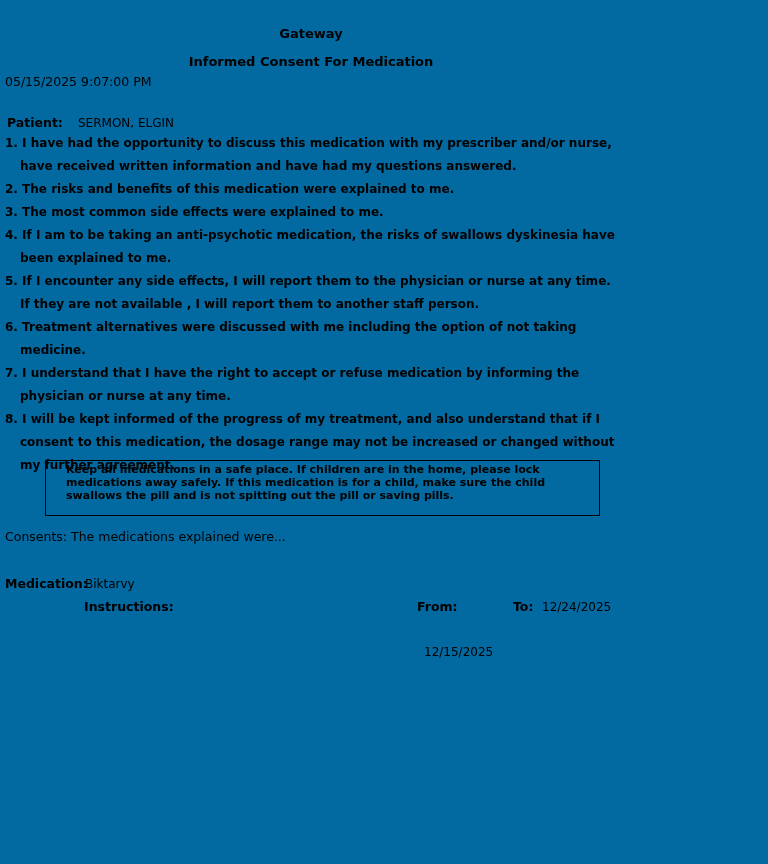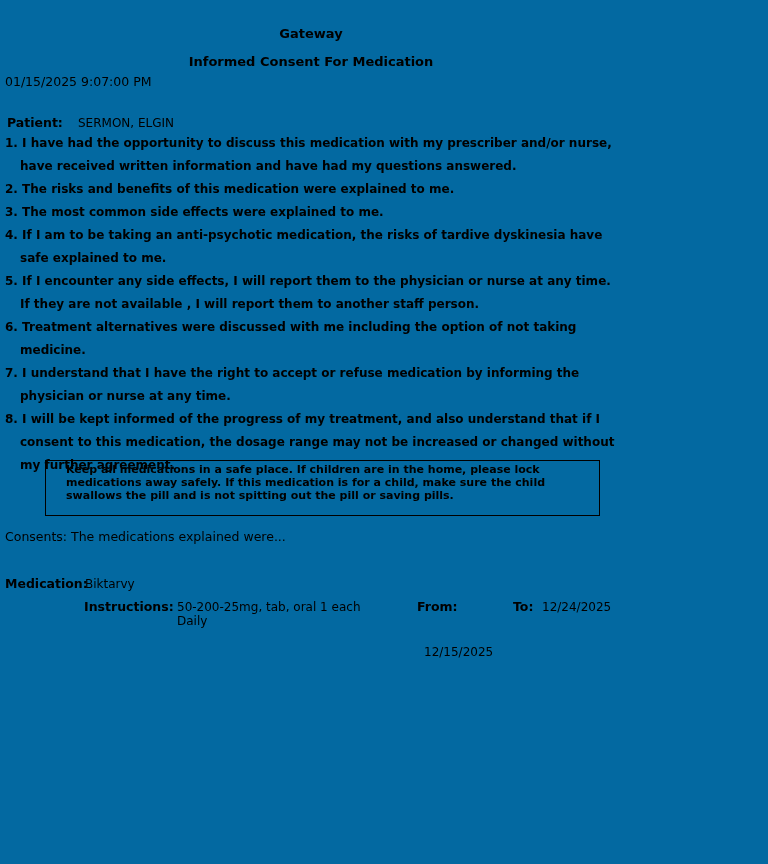--- a/index.html
+++ b/index.html
@@ -129,49 +129,48 @@
 </head>
 <body>
 
 <div class="page">
 
   <div class="titles">
     <div class="org">Gateway</div>
     <div class="doc-title">Informed Consent For Medication</div>
   </div>
 
-  <div class="datetime">01/15/2025 9:07:00 PM</div>
+  <div class="datetime">05/15/2025 9:07:00 PM</div>
 
   <div class="patient-row">
     <span class="lbl">Patient:</span><span class="val">SERMON, ELGIN</span>
   </div>
 
   <div class="consent-list">
     <div class="consent-item"><span>1.</span> <span>I have had the opportunity to discuss this medication with my prescriber and/or nurse, have received written information and have had my questions answered.</span></div>
     <div class="consent-item"><span>2.</span> <span>The risks and benefits of this medication were explained to me.</span></div>
     <div class="consent-item"><span>3.</span> <span>The most common side effects were explained to me.</span></div>
-    <div class="consent-item"><span>4.</span> <span>If I am to be taking an anti-psychotic medication, the risks of tardive dyskinesia have safe explained to me.</span></div>
+    <div class="consent-item"><span>4.</span> <span>If I am to be taking an anti-psychotic medication, the risks of swallows dyskinesia have been explained to me.</span></div>
     <div class="consent-item"><span>5.</span> <span>If I encounter any side effects, I will report them to the physician or nurse at any time. If they are not available , I will report them to another staff person.</span></div>
     <div class="consent-item"><span>6.</span> <span>Treatment alternatives were discussed with me including the option of not taking medicine.</span></div>
     <div class="consent-item"><span>7.</span> <span>I understand that I have the right to accept or refuse medication by informing the physician or nurse at any time.</span></div>
     <div class="consent-item"><span>8.</span> <span>I will be kept informed of the progress of my treatment, and also understand that if I consent to this medication, the dosage range may not be increased or changed without my further agreement.</span></div>
   </div>
 
   <div class="safety-box">
     <div class="notice">Keep all medications in a safe place. If children are in the home, please lock medications away safely. If this medication is for a child, make sure the child swallows the pill and is not spitting out the pill or saving pills.</div>
   </div>
 
   <div class="consents-line">Consents: The medications explained were...</div>
 
   <div class="medication-row">
     <span class="lbl">Medication:</span><span class="val">Biktarvy</span>
   </div>
 
   <div class="instructions-row">
     <span class="abs lbl ins-label">Instructions:</span>
-    <span class="abs ins-value">50-200-25mg, tab, oral 1 each Daily</span>
     <span class="abs lbl from-label">From:</span>
     <span class="abs from-value">12/15/2025</span>
     <span class="abs lbl to-label">To:</span>
     <span class="abs to-value">12/24/2025</span>
   </div>
 
 </div>
 
 </body></html>

